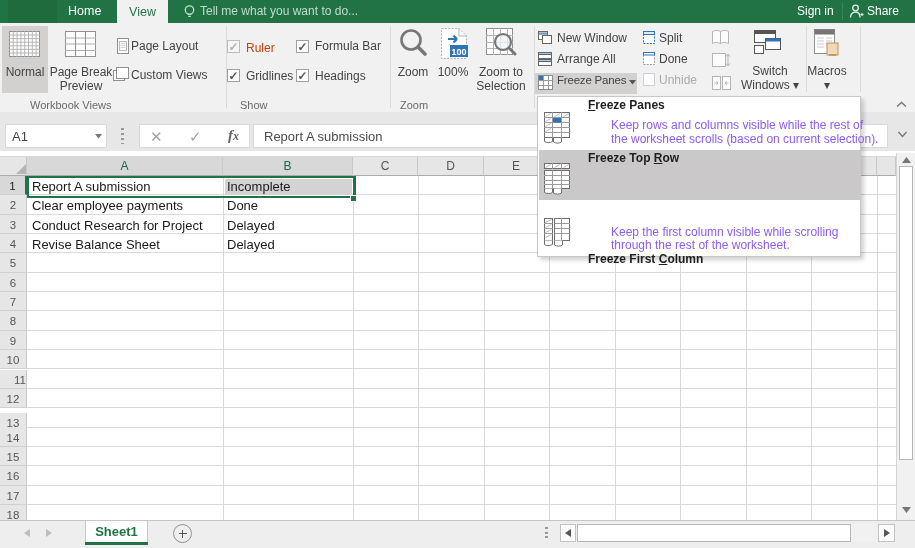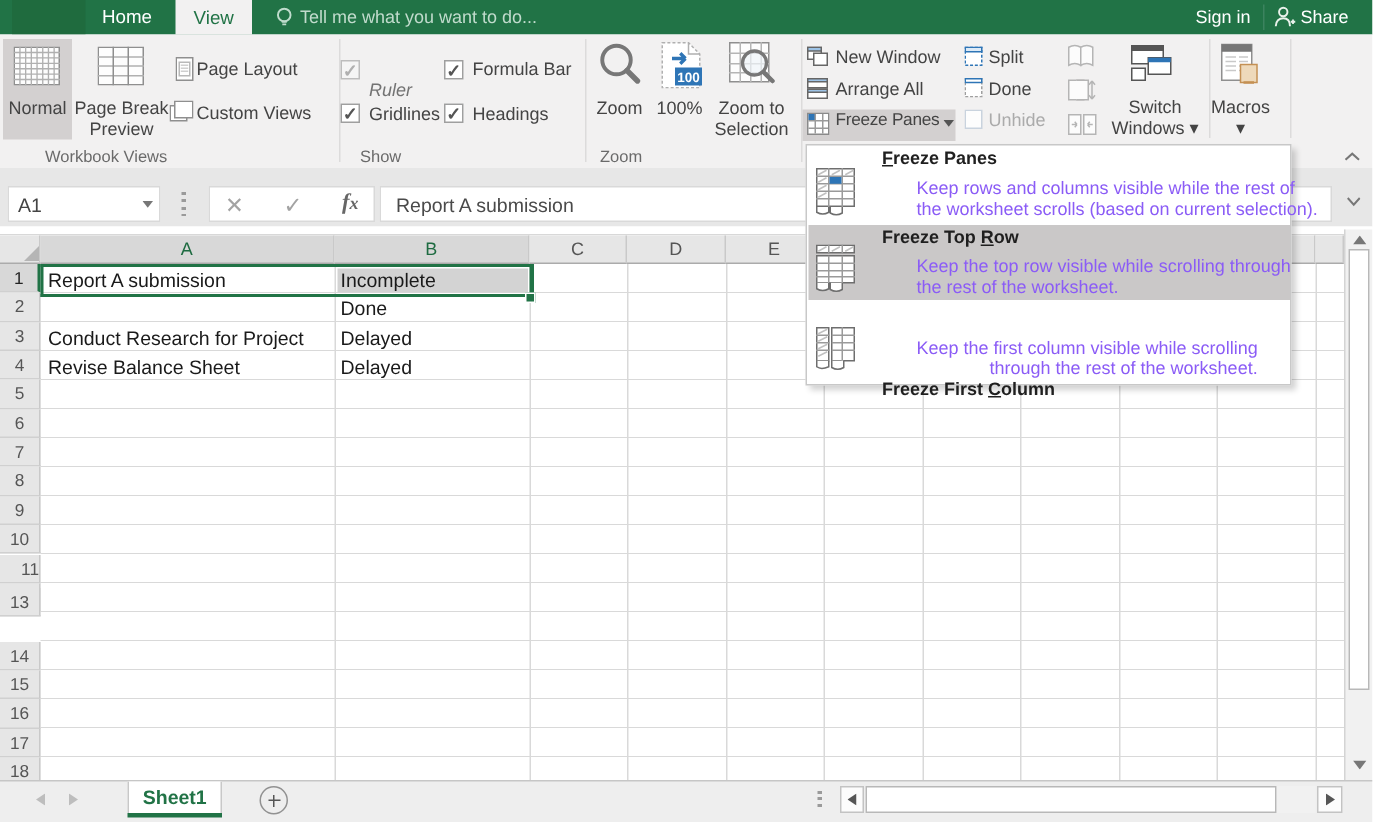--- a/index.html
+++ b/index.html
@@ -94,21 +94,21 @@
   <path d="M3.5 5.5 H8.5 M3.5 7.5 H8.5 M3.5 9.5 H8.5" stroke="#d0d0d0"></path>
 </svg>
 <div class="rowbtn" style="left:131px;top:36px;">Page Layout</div>
 <svg class="abs" style="left:113px;top:67px;" width="16" height="16" viewBox="0 0 16 16">
   <rect x="0.5" y="3.5" width="11" height="10" fill="#fff" stroke="#8f8f8f"></rect>
   <rect x="3.5" y="0.5" width="12" height="11" fill="#fff" stroke="#8f8f8f"></rect>
 </svg>
 <div class="rowbtn" style="left:131px;top:65px;">Custom Views</div>
 
 <div class="cb dis" style="left:227px;top:39.5px;">✓</div>
-<div class="cblabel" style="left:246px;top:53px;color:#737373;font-style:italic;">Ruler</div>
+<div class="cblabel" style="left:246px;top:41px;color:#c2410c;">Ruler</div>
 <div class="cb" style="left:296px;top:39.5px;">✓</div>
 <div class="cblabel" style="left:315px;top:39px;">Formula Bar</div>
 <div class="cb" style="left:227px;top:69px;">✓</div>
 <div class="cblabel" style="left:246px;top:68.5px;">Gridlines</div>
 <div class="cb" style="left:296px;top:69px;">✓</div>
 <div class="cblabel" style="left:315px;top:68.5px;">Headings</div>
 
 <svg class="abs" style="left:398px;top:28px;" width="30" height="30" viewBox="0 0 30 30">
   <circle cx="13" cy="12" r="9.5" fill="none" stroke="#777" stroke-width="2.6"></circle>
   <path d="M20 19 L27 26" stroke="#777" stroke-width="3.6" stroke-linecap="round"></path>
@@ -243,21 +243,21 @@
   <div class="rh" style="top:38.70px;">3</div>
   <div class="rh" style="top:58.05px;">4</div>
   <div class="rh" style="top:77.40px;">5</div>
   <div class="rh" style="top:96.75px;">6</div>
   <div class="rh" style="top:116.10px;">7</div>
   <div class="rh" style="top:135.45px;">8</div>
   <div class="rh" style="top:154.80px;">9</div>
   <div class="rh" style="top:174.15px;">10</div>
   <div class="rh" style="top:193.50px;text-align:right;">11</div>
   <div class="rh" style="top:212.85px;">12</div>
-  <div class="rh" style="top:216px;">13</div>
+  <div class="rh" style="top:237px;">13</div>
   <div class="rh" style="top:251.55px;">14</div>
   <div class="rh" style="top:270.90px;">15</div>
   <div class="rh" style="top:290.25px;">16</div>
   <div class="rh" style="top:309.60px;">17</div>
   <div class="rh" style="top:328.95px;">18</div>
   </div>
 
   <div class="abs" style="left:27px;top:19px;width:869px;height:344px;background:repeating-linear-gradient(to bottom,transparent 0 18.35px,#d9d9d9 18.35px 19.35px);"></div>
 
   <div class="vline" style="left:223px;"></div>
@@ -273,20 +273,21 @@
 
   <div class="abs" style="left:224.5px;top:21.8px;width:127.5px;height:16.4px;background:#d3d3d3;"></div>
   <div class="abs" style="left:27px;top:18.6px;width:328.5px;height:2px;background:#217346;"></div>
   <div class="abs" style="left:27px;top:18.6px;width:2px;height:22.4px;background:#217346;"></div>
   <div class="abs" style="left:353px;top:18.6px;width:2.5px;height:22.4px;background:#217346;"></div>
   <div class="abs" style="left:27px;top:39px;width:328.5px;height:2px;background:#217346;"></div>
   <div class="abs" style="left:350px;top:37.5px;width:7px;height:7px;background:#217346;border:1px solid #fff;"></div>
 
   <div class="cell" style="left:32px;top:20px;">Report A submission</div>
   <div class="cell" style="left:227px;top:20px;">Incomplete</div>
+  <div class="cell" style="left:32px;top:39.4px;">Clear employee payments</div>
   <div class="cell" style="left:227px;top:39.4px;">Done</div>
   <div class="cell" style="left:32px;top:58.7px;">Conduct Research for Project</div>
   <div class="cell" style="left:227px;top:58.7px;">Delayed</div>
   <div class="cell" style="left:32px;top:78px;">Revise Balance Sheet</div>
   <div class="cell" style="left:227px;top:78px;">Delayed</div>
 </div>
 
 <div class="abs" id="menu">
   <div id="mhl"></div>
   <svg class="abs" style="left:6px;top:15px;" width="28" height="32" viewBox="0 0 28 32">
@@ -300,31 +301,30 @@
   <div class="mdesc" style="top:22.4px;">Keep rows and columns visible while the rest of<br>the worksheet scrolls (based on current selection).</div>
   <svg class="abs" style="left:6px;top:66px;" width="28" height="32" viewBox="0 0 28 32">
     <rect x="0.5" y="0.5" width="25" height="5" fill="#fff" stroke="#6e6e6e"></rect>
     <path d="M8.5 0 V6 M17.5 0 V6" stroke="#9a9a9a"></path>
     <path d="M1.5 4.5 L7 1.5 M10.5 4.5 L16 1.5 M19.5 4.5 L25 1.5" stroke="#c0c0c0" stroke-width="1"></path>
     <rect x="0.5" y="7.5" width="25" height="18" fill="#fff" stroke="#6e6e6e"></rect>
     <path d="M0 12.5 H26 M0 17.5 H26 M0 21.5 H26 M8.5 7.5 V26 M17.5 7.5 V26" stroke="#9a9a9a"></path>
     <path d="M0.5 25.5 V29.5 C3 31 6 31 8.5 29.5 V25.5 M9.5 25.5 V30 C12 31.5 15 31.5 17.5 30 V25.5" fill="#fff" stroke="#6e6e6e"></path>
   </svg>
   <div class="mtitle" style="top:53.5px;">Freeze Top <span style="text-decoration:underline;">R</span>ow</div>
-  <div class="mdesc" style="top:74.4px;">Keep the top row visible while scrolling through<br>the rest of the worksheet.</div>
   <svg class="abs" style="left:6px;top:121px;" width="28" height="32" viewBox="0 0 28 32">
     <rect x="0.5" y="0.5" width="8" height="22" fill="#fff" stroke="#6e6e6e"></rect>
     <path d="M0 5.5 H9 M0 10.5 H9 M0 15.5 H9" stroke="#9a9a9a"></path>
     <path d="M1.5 4.5 L7.5 1.5 M1.5 9.5 L7.5 6.5 M1.5 14.5 L7.5 11.5 M1.5 19.5 L7.5 16.5" stroke="#c0c0c0" stroke-width="1"></path>
     <rect x="10.5" y="0.5" width="15" height="22" fill="#fff" stroke="#6e6e6e"></rect>
     <path d="M10.5 5.5 H26 M10.5 10.5 H26 M10.5 15.5 H26 M17.5 0 V23" stroke="#9a9a9a"></path>
     <path d="M0.5 22.5 V26.5 C2.5 28 5 28 8.5 26.5 V22.5 M10.5 22.5 V27 C13 28.5 16 28.5 18.5 27 V22.5 L18.5 22.5" fill="#fff" stroke="#6e6e6e"></path>
   </svg>
   <div class="mtitle" style="top:107px;margin-top:48px;">Freeze First <span style="text-decoration:underline;">C</span>olumn</div>
-  <div class="mdesc" style="top:128.6px;text-align:right;">Keep the first column visible while scrolling<br>through the rest of the worksheet.</div>
+  <div class="mdesc" style="top:128.6px;">Keep the first column visible while scrolling<br>through the rest of the worksheet.</div>
 </div>
 
 <div class="abs" id="vsb"></div>
 <svg class="abs" style="left:902px;top:157px;" width="9" height="6">
     <path d="M4.5 0 L9 6 L0 6 Z" fill="#777"></path>
   </svg>
 <div class="abs" style="left:899px;top:166px;width:14px;height:294px;background:#fff;border:1px solid #b8b8b8;"></div>
 <svg class="abs" style="left:902px;top:507px;" width="9" height="6">
     <path d="M0 0 L9 0 L4.5 6 Z" fill="#777"></path>
   </svg>

